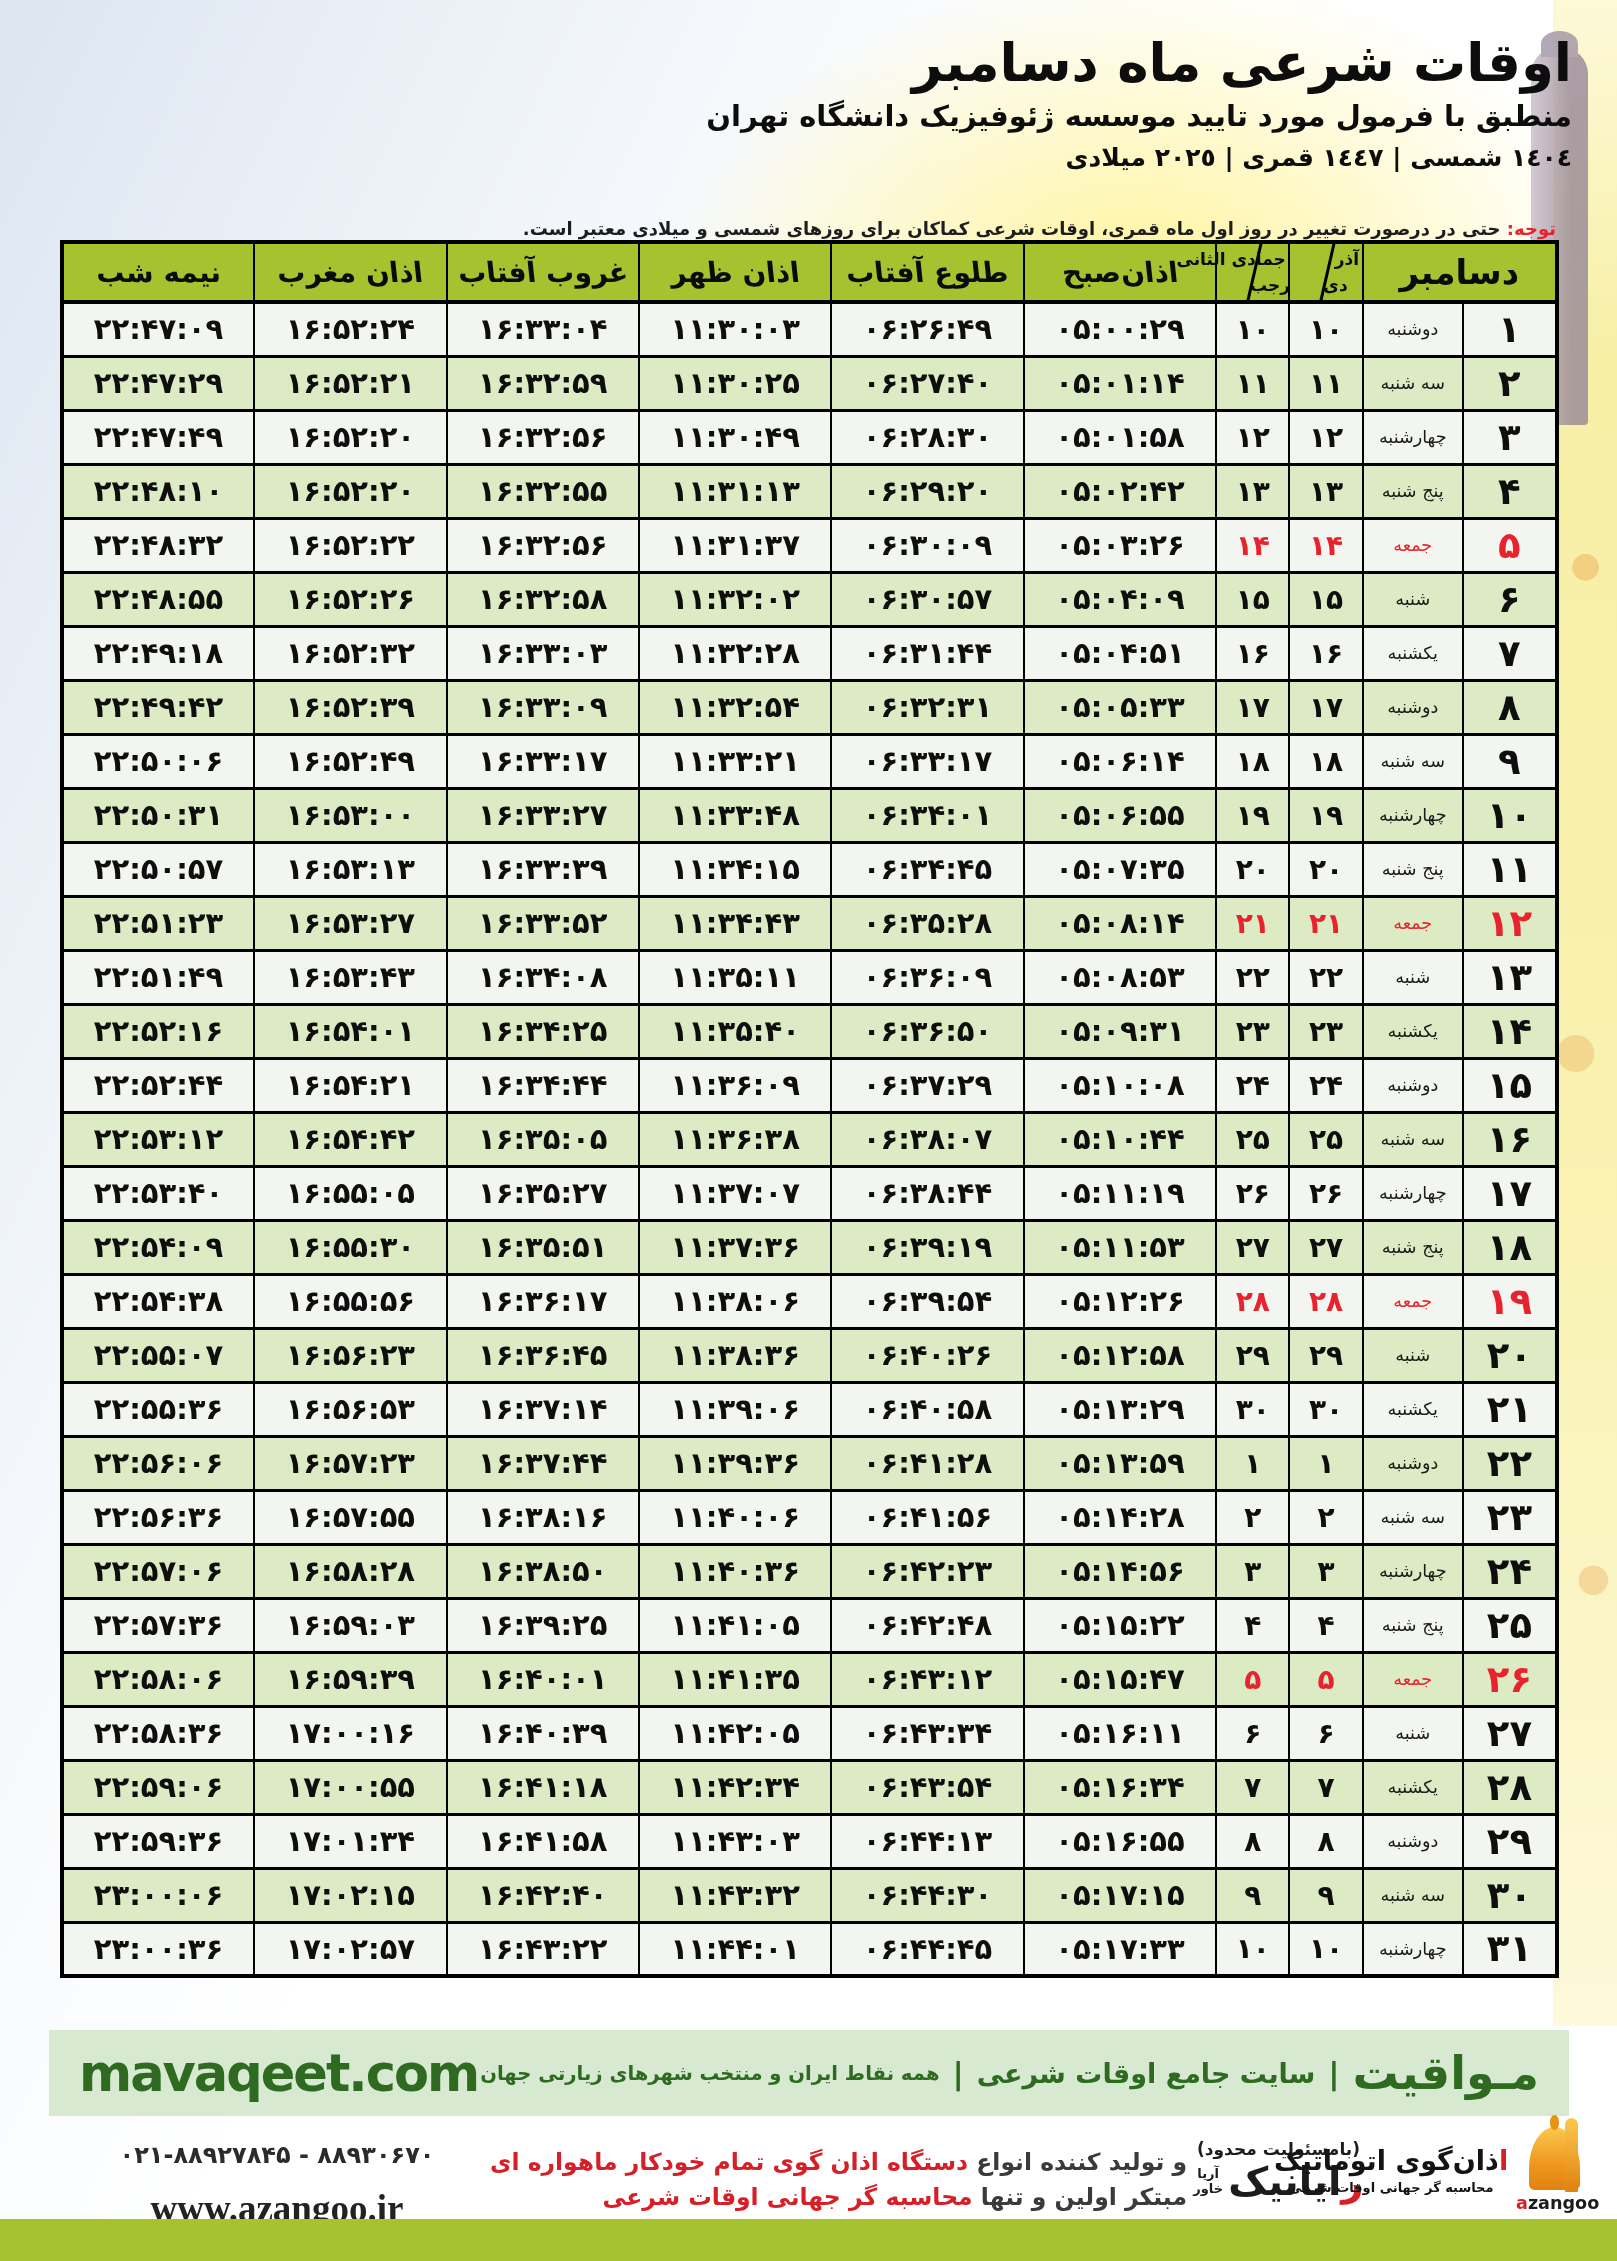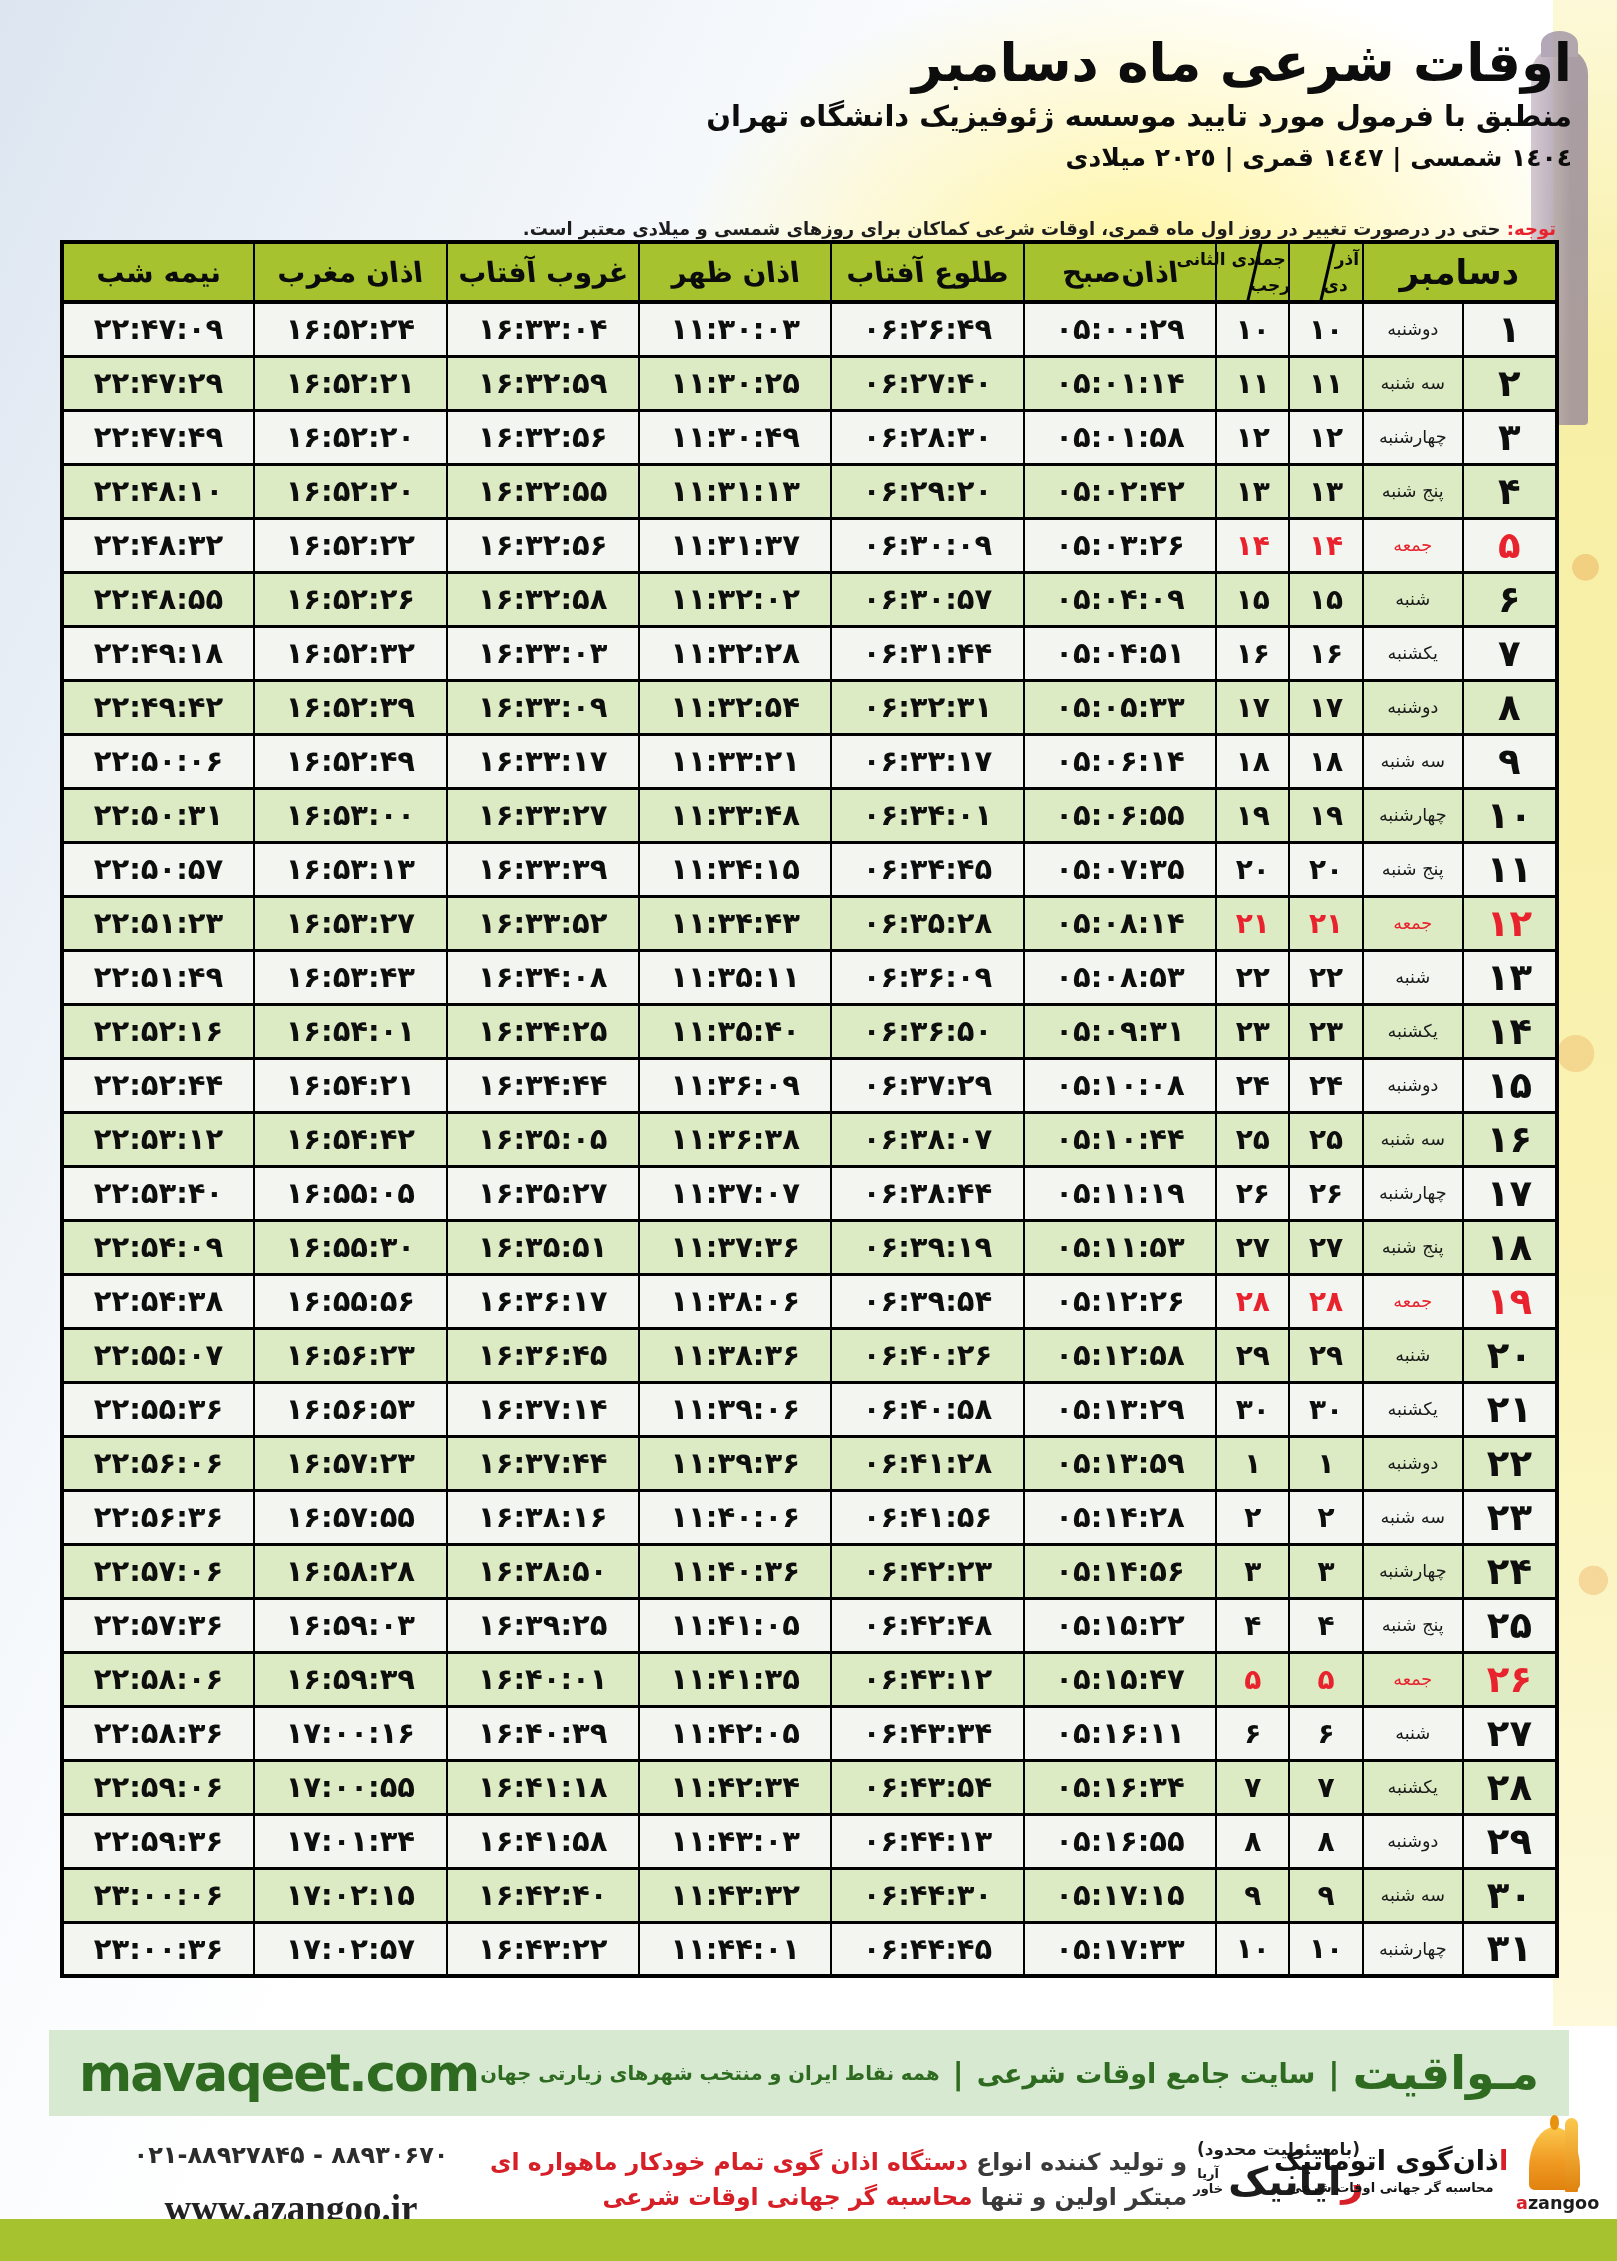--- a/index.html
+++ b/index.html
@@ -64,21 +64,21 @@
   
   .mv-band{position:absolute;left:49px;top:2030px;width:1520px;height:86px;background:#d7e9d1;color:#2e6b21;
     display:flex;align-items:center;direction:rtl;padding:0 30px;box-sizing:border-box;z-index:3;}
   .mv-brand{font-size:46px;font-weight:900;}
   .mv-sep{font-size:31px;margin:0 13px;font-weight:700;}
   .mv-tag1{font-size:27px;font-weight:800;}
   .mv-tag2{font-size:19.6px;font-weight:600;}
   .mv-url{margin-right:auto;direction:ltr;font-size:51px;font-weight:900;letter-spacing:-2px;}
 
   
-  .phone-block{position:absolute;left:69px;top:2141px;width:444px;text-align:center;color:#2b2b2b;z-index:3;}
+  .phone-block{position:absolute;left:55px;top:2141px;width:444px;text-align:center;color:#2b2b2b;z-index:3;}
   .phone{direction:ltr;font-size:24px;font-weight:800;letter-spacing:0.7px;}
   .site{font-family:"Liberation Serif",serif;font-size:37px;font-weight:700;margin-top:18px;color:#222;}
   .claims{position:absolute;right:431px;top:2145px;width:750px;direction:rtl;text-align:right;font-size:23.5px;
     font-weight:700;color:#3a3a3a;line-height:1.5;z-index:3;}
   .red{color:#d61f26;}
   .rayanik{position:absolute;right:258px;top:2139px;width:163px;text-align:center;direction:rtl;color:#1c1c1c;z-index:3;}
   .rayanik .tiny{font-size:17px;font-weight:600;}
   .rayanik .row{display:flex;direction:rtl;align-items:center;justify-content:center;gap:5.2px;}
   .rayanik .main{font-size:39px;font-weight:900;}
   .rayanik .side{display:flex;flex-direction:column;font-size:13px;font-weight:700;line-height:1.15;}

